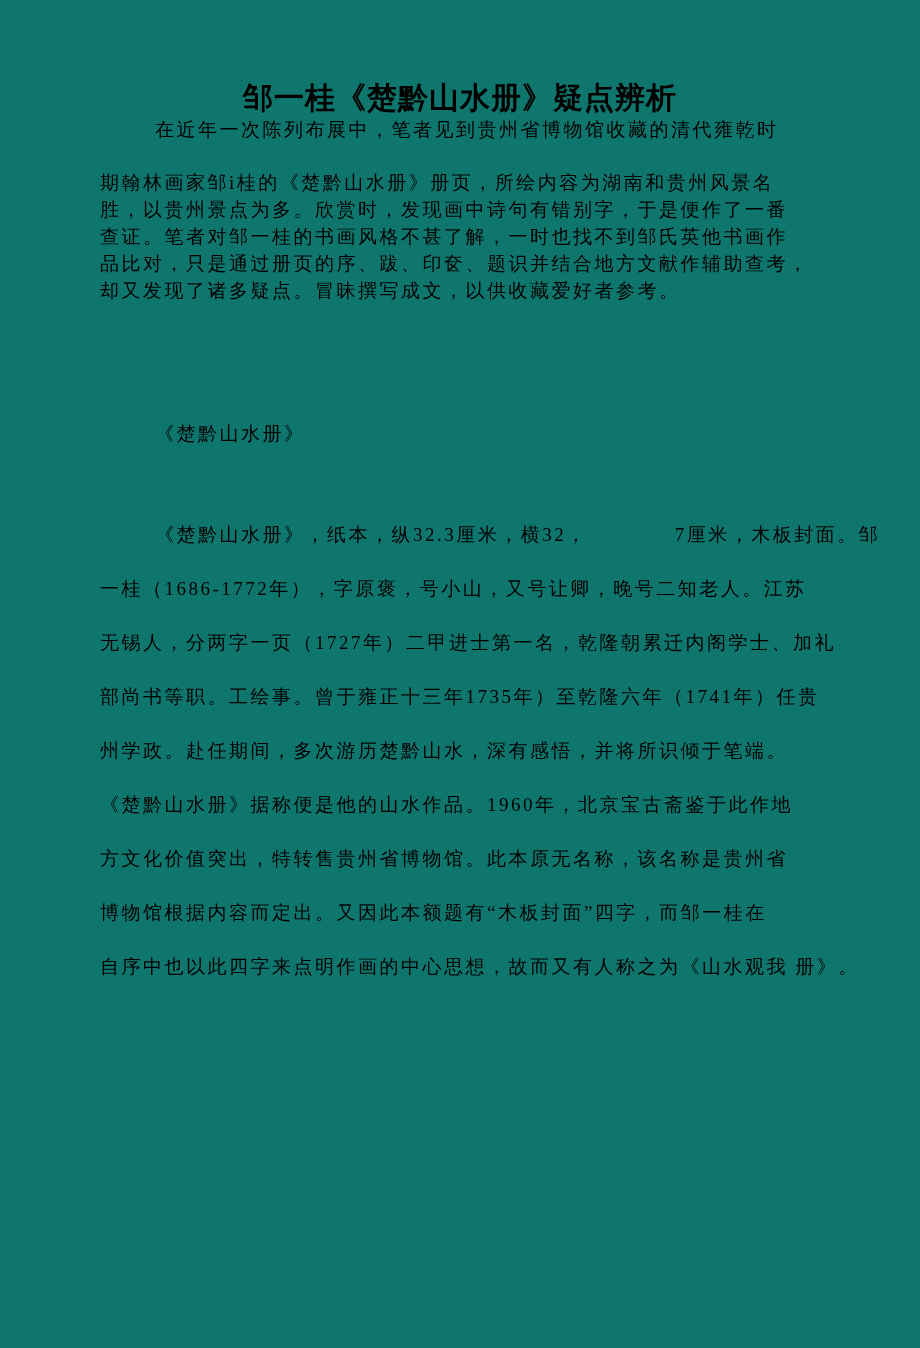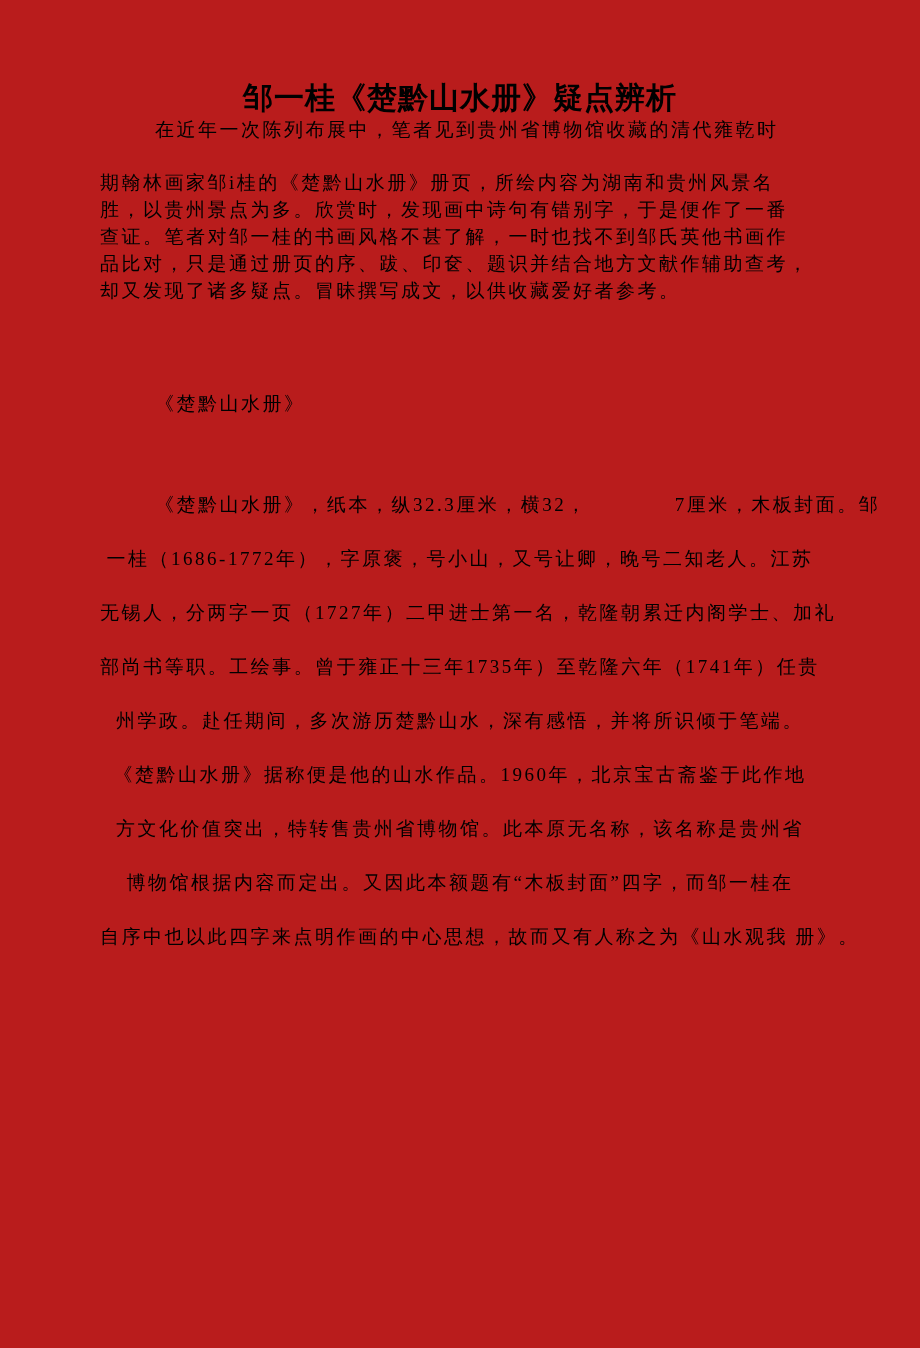--- a/index.html
+++ b/index.html
@@ -1,21 +1,21 @@
 <!DOCTYPE html>
 <html><head>
 <meta charset="utf-8">
 <style>
   * { box-sizing: border-box; }
   html, body { margin: 0; padding: 0; background: #ffffff; }
   .page {
     position: relative;
     width: 920px;
     height: 1348px;
-    background: #b91c1c;
+    background: #0f766e;
     padding: 80px 100px 0 100px;
     overflow: hidden;
     color: #000000;
     font-family: "Liberation Serif", "DejaVu Serif", serif;
   }
   .title {
     margin: 0;
     text-align: center;
     font-size: 30px;
     line-height: 36px;
@@ -32,22 +32,22 @@
   .wline {
     font-size: 19px;
     letter-spacing: 2.5px;
     line-height: 54px;
     height: 54px;
     white-space: pre;
   }
   .indent { padding-left: 55px; }
   .intro { }
   .intro .first { margin-bottom: 26px; }
-  .section-heading { margin-top: 86px; }
-  .body-para { margin-top: 61px; text-align: center; }
+  .section-heading { margin-top: 116px; }
+  .body-para { margin-top: 61px; }
 </style>
 </head>
 <body>
 
 <div class="page">
 
   <h1 class="title">邹一桂《楚黔山水册》疑点辨析</h1>
 
   <div class="intro">
     <div class="line indent first">在近年一次陈列布展中，笔者见到贵州省博物馆收藏的清代雍乾时</div>

